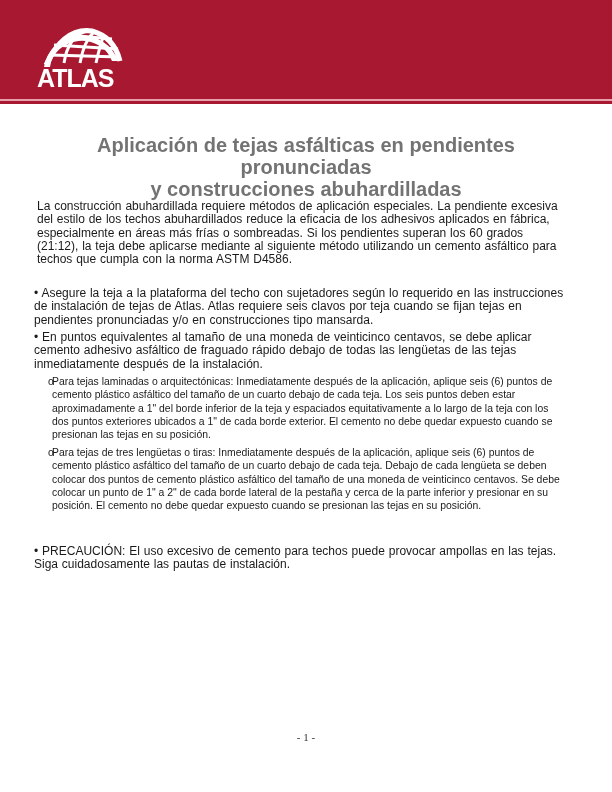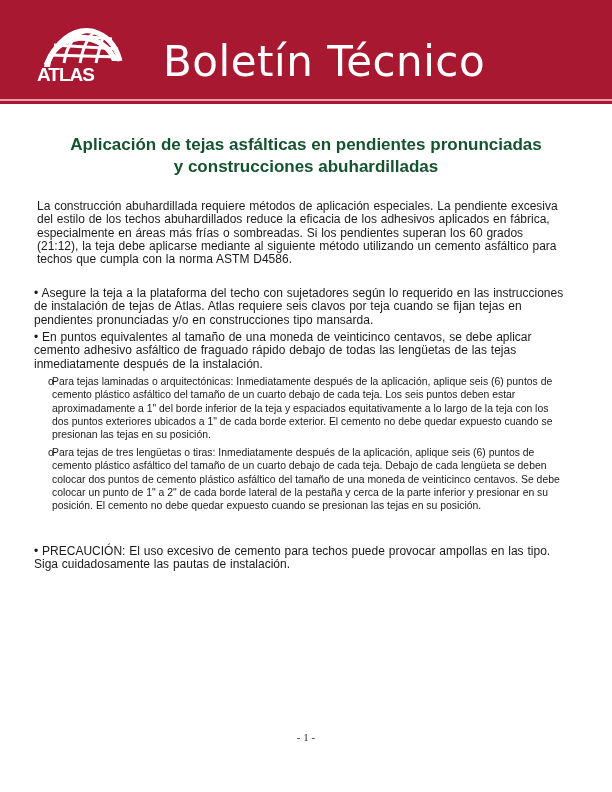--- a/index.html
+++ b/index.html
@@ -2,23 +2,23 @@
 <html><head>
   <meta charset="utf-8">
   <style>
     html, body { margin: 0; padding: 0; background: #ffffff; }
     body { width: 612px; height: 792px; position: relative; overflow: hidden; font-family: "Liberation Sans", sans-serif; color: #1a1a1a; }
     .header { position: absolute; left: 0; top: 0; width: 612px; height: 99px; background: #a81830; }
     .header-line { position: absolute; left: 0; top: 99px; width: 612px; height: 2px; background: #e8a0ac; }
     .header-line2 { position: absolute; left: 0; top: 101px; width: 612px; height: 3px; background: #a81830; }
     .logo { position: absolute; left: 34px; top: 27px; width: 92px; height: 64px; }
     .logo svg { position: absolute; left: 0; top: 0; }
-    .logo-text { position: absolute; left: 3px; top: 37px; font-family: "Liberation Sans", sans-serif; font-weight: bold; font-size: 19px; color: #ffffff; letter-spacing: -1px; }
+    .logo-text { position: absolute; left: 3px; top: 37px; font-family: "Liberation Sans", sans-serif; font-weight: bold; font-size: 25px; color: #ffffff; letter-spacing: -1px; }
     .header-title { position: absolute; left: 163px; top: 41px; font-family: "DejaVu Sans", sans-serif; font-size: 42px; color: #ffffff; letter-spacing: 0.5px; line-height: 1; }
-    .doc-title { position: absolute; left: 30px; top: 134px; width: 552px; text-align: center; font-family: "Liberation Sans", sans-serif; font-weight: bold; font-size: 17px; color: #14532d; line-height: 22px; }
+    .doc-title { position: absolute; left: 30px; top: 134px; width: 552px; text-align: center; font-family: "Liberation Sans", sans-serif; font-weight: bold; font-size: 20px; color: #737373; line-height: 22px; }
     .body-text { position: absolute; left: 37px; width: 530px; font-family: "Liberation Sans", sans-serif; font-size: 12px; line-height: 13.3px; color: #1a1a1a; word-spacing: 0.5px; }
     .intro { top: 200px; }
     .bullet1 { top: 287px; left: 34px; width: 535px; }
     .bullet2 { top: 331px; left: 34px; width: 535px; }
     .sub { position: absolute; left: 48px; width: 520px; font-family: "Liberation Sans", sans-serif; font-size: 10.4px; line-height: 13.3px; color: #1a1a1a; }
     .sub .mark { position: absolute; left: 0; top: 0; width: 10px; }
     .sub .txt { margin-left: 4px; display: block; }
     .sub1 { top: 375px; }
     .sub2 { top: 446px; }
     .caution { top: 545px; left: 34px; width: 535px; }
@@ -35,21 +35,20 @@
       <path d="M12 38 Q30 0 58 4 Q80 10 86 34" fill="none" stroke="#ffffff" stroke-width="5"></path>
       <path d="M30 36 Q34 10 52 4" fill="none" stroke="#ffffff" stroke-width="3"></path>
       <path d="M46 36 Q50 14 60 5" fill="none" stroke="#ffffff" stroke-width="3"></path>
       <path d="M62 36 Q66 18 70 8" fill="none" stroke="#ffffff" stroke-width="3"></path>
       <path d="M20 18 L84 22" fill="none" stroke="#ffffff" stroke-width="3"></path>
       <path d="M16 28 L86 30" fill="none" stroke="#ffffff" stroke-width="3"></path>
       <path d="M34 8 L78 12" fill="none" stroke="#ffffff" stroke-width="3"></path>
     </svg>
     <div class="logo-text">ATLAS</div>
   </div>
-  <div class="header-title">Boletín Técnico</div>
 </div>
 <div class="header-line"></div>
 <div class="header-line2"></div>
 
 <div class="doc-title">
   <div>Aplicación de tejas asfálticas en pendientes pronunciadas</div>
   <div>y construcciones abuhardilladas</div>
 </div>
 
 <div class="body-text intro">La construcción abuhardillada requiere métodos de aplicación especiales. La pendiente excesiva del estilo de los techos abuhardillados reduce la eficacia de los adhesivos aplicados en fábrica, especialmente en áreas más frías o sombreadas. Si los pendientes superan los 60 grados (21:12), la teja debe aplicarse mediante al siguiente método utilizando un cemento asfáltico para techos que cumpla con la norma ASTM D4586.</div>
@@ -69,16 +68,16 @@
   <span class="txt">Para tejas laminadas o arquitectónicas: Inmediatamente después de la aplicación, aplique seis (6) puntos de cemento plástico asfáltico del tamaño de un cuarto debajo de cada teja. Los seis puntos deben estar aproximadamente a 1" del borde inferior de la teja y espaciados equitativamente a lo largo de la teja con los dos puntos exteriores ubicados a 1" de cada borde exterior. El cemento no debe quedar expuesto cuando se presionan las tejas en su posición.</span>
 </div>
 
 <div class="sub sub2">
   <span class="mark">o</span>
   <span class="txt">Para tejas de tres lengüetas o tiras: Inmediatamente después de la aplicación, aplique seis (6) puntos de cemento plástico asfáltico del tamaño de un cuarto debajo de cada teja. Debajo de cada lengüeta se deben colocar dos puntos de cemento plástico asfáltico del tamaño de una moneda de veinticinco centavos. Se debe colocar un punto de 1" a 2" de cada borde lateral de la pestaña y cerca de la parte inferior y presionar en su posición. El cemento no debe quedar expuesto cuando se presionan las tejas en su posición.</span>
 </div>
 
 <div class="body-text caution">
   <span>•</span>
-  <span>PRECAUCIÓN: El uso excesivo de cemento para techos puede provocar ampollas en las tipo. Siga cuidadosamente las pautas de instalación.</span>
+  <span>PRECAUCIÓN: El uso excesivo de cemento para techos puede provocar ampollas en las tejas. Siga cuidadosamente las pautas de instalación.</span>
 </div>
 
 <div class="page-num">- 1 -</div>
 
 </body></html>

